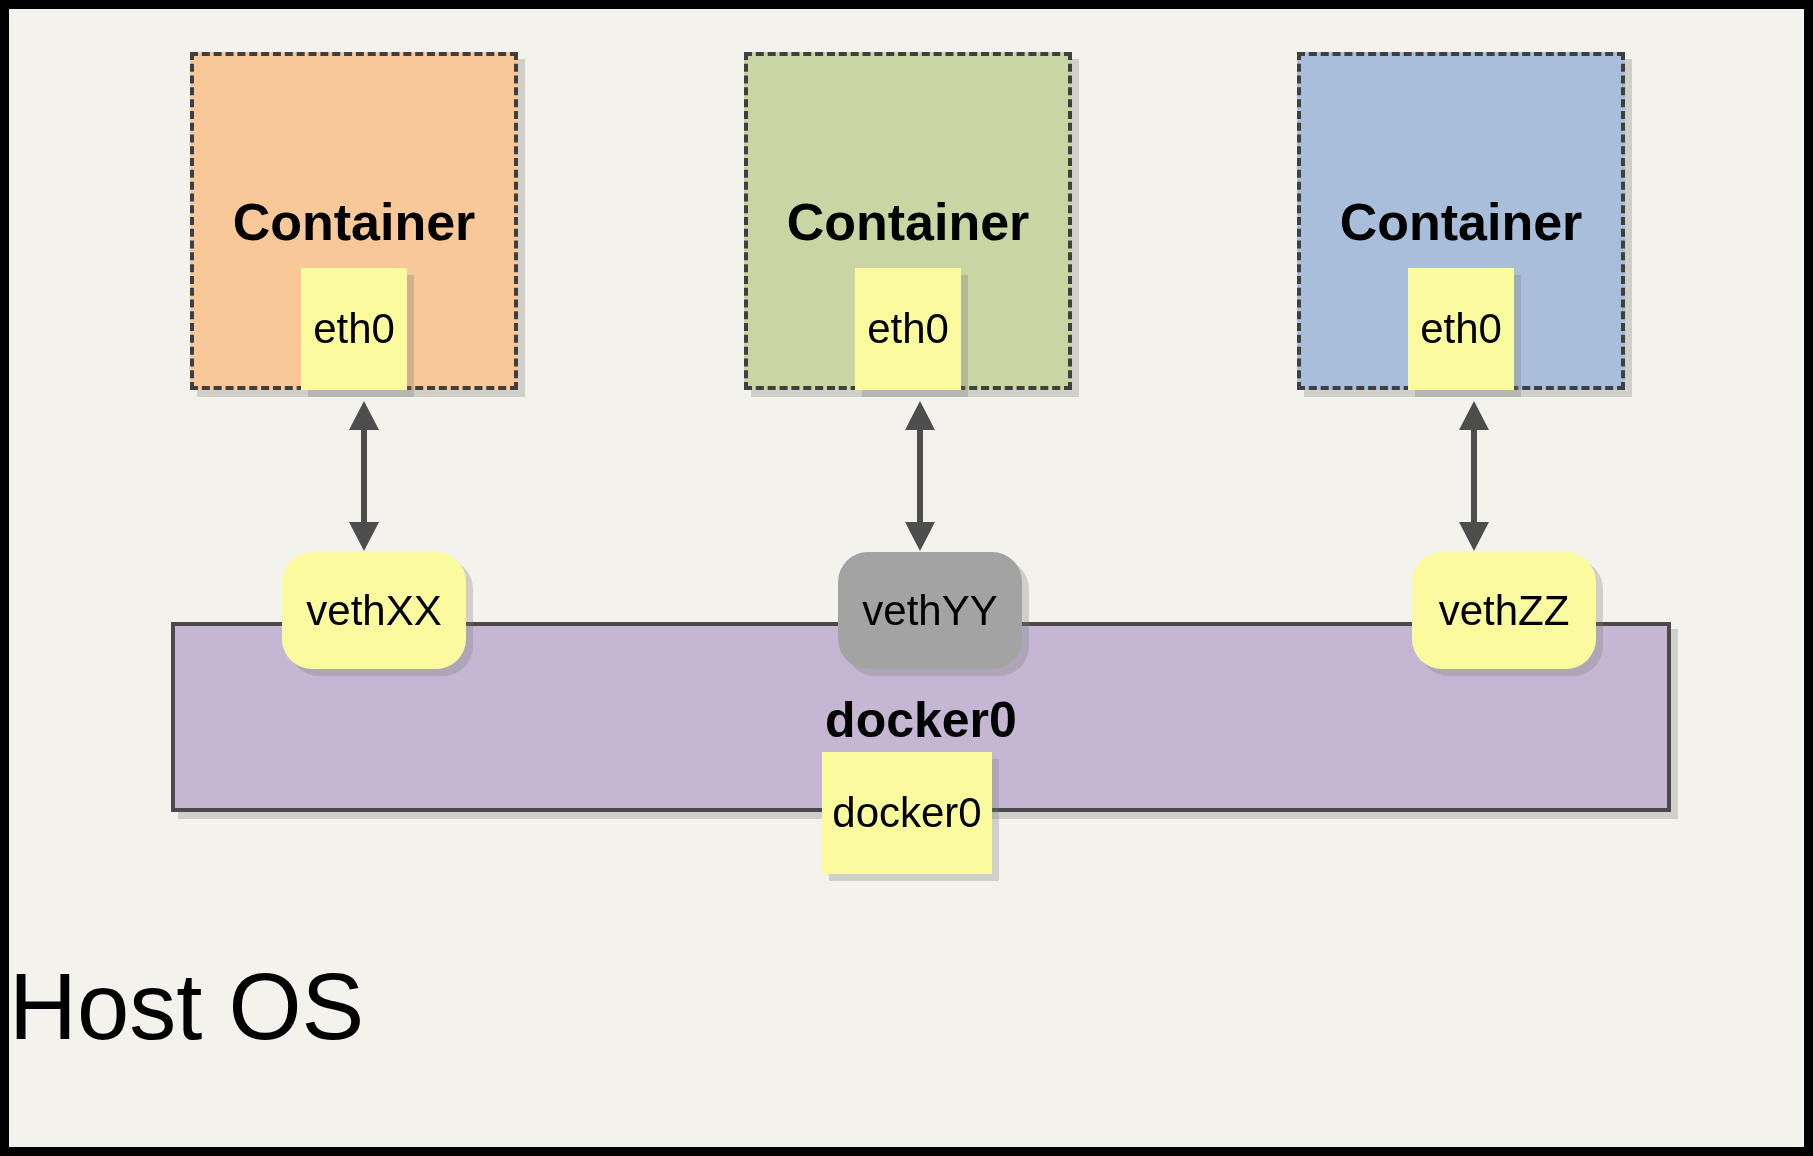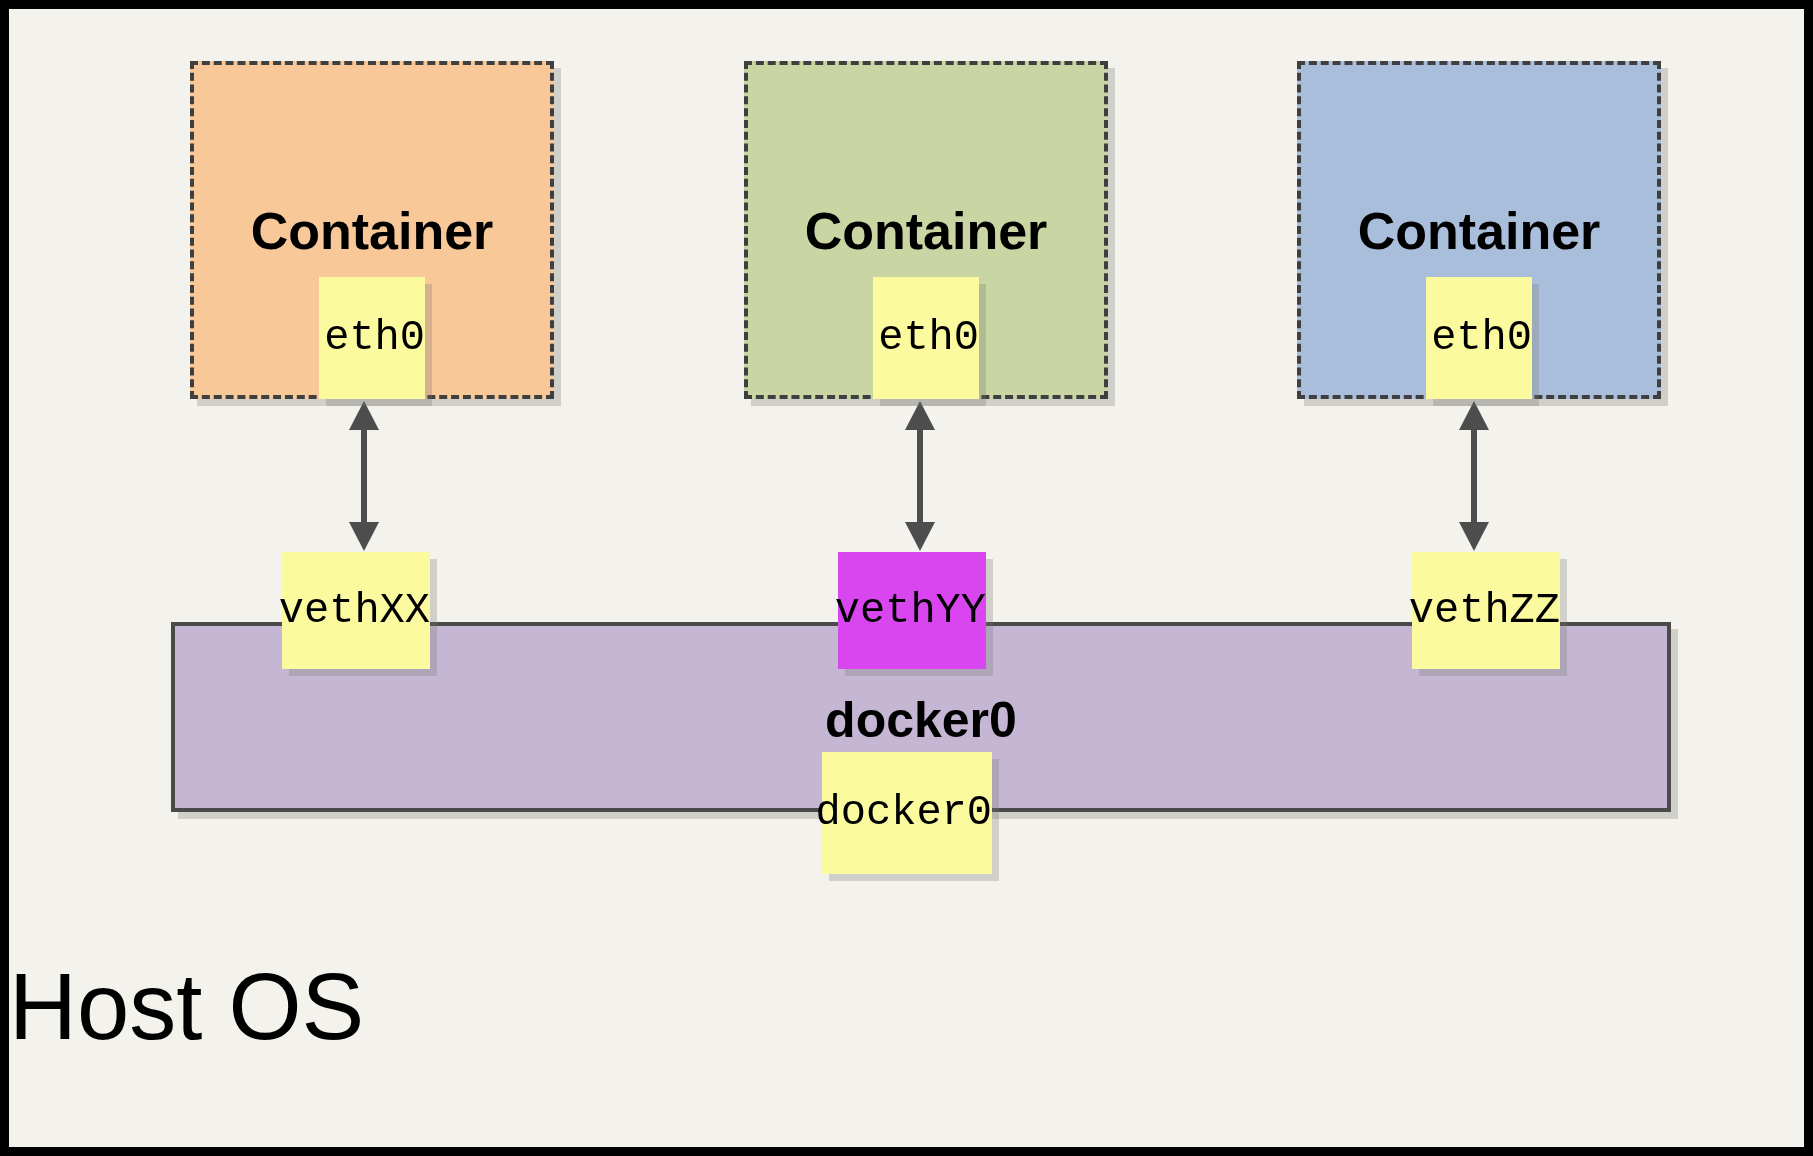--- a/index.html
+++ b/index.html
@@ -13,22 +13,22 @@
     height: 1156px;
     box-sizing: border-box;
     border: 9px solid #000;
     background: #F4F2ED;
     overflow: hidden;
   }
 
   
   .cbox {
     position: absolute;
-    top: 52px;
-    width: 364px;
+    top: 43px;
+    width: 328px;
     height: 338px;
     box-sizing: border-box;
     border: 4px dashed #3F3F3F;
     box-shadow: 7px 7px 0 rgba(120,118,110,0.28);
   }
   .cbox.c0 { left: 181px; }
   .cbox.c1 { left: 735px; }
   .cbox.c2 { left: 1288px; }
   .clabel {
     position: absolute;
@@ -39,37 +39,37 @@
     font-size: 52px;
     font-weight: bold;
     line-height: 56px;
   }
 
   
   .ybox {
     position: absolute;
     display: flex;
     align-items: center;
-    justify-content: flex-end;
+    justify-content: center;
     box-shadow: 7px 7px 0 rgba(120,118,110,0.28);
     font-size: 42px;
     z-index: 2;
-    font-family: Liberation Mono, monospace;
   }
   .eth {
     left: 50%;
     transform: translateX(-50%);
     bottom: -4px;
     width: 106px;
     height: 122px;
   }
   .veth {
     top: 543px;
-    width: 148px;
+    width: 184px;
     height: 117px;
+    border-radius: 30px;
   }
   .veth.v0 { left: 273px; }
   .veth.v1 { left: 829px; }
   .veth.v2 { left: 1383px; }
   .dbox {
     left: 813px;
     top: 743px;
     width: 170px;
     height: 122px;
   }
@@ -170,21 +170,21 @@
     <polygon points="18,151 33,122 3,122" fill="currentColor"></polygon>
   </svg>
 
   <div class="bridge" style="background-color: rgb(197, 183, 212);">
     <div class="bridge-label">docker0</div>
   </div>
 
   <div class="ybox veth v0" style="background-color: rgb(251, 250, 158);">
     <span>vethXX</span>
   </div>
-  <div class="ybox veth v1" style="background-color: #d946ef;">
+  <div class="ybox veth v1" style="background-color: #a3a3a3;">
     <span>vethYY</span>
   </div>
   <div class="ybox veth v2" style="background-color: rgb(251, 250, 158); margin-left: 20px;">
     <span>vethZZ</span>
   </div>
 
   <div class="ybox dbox" style="background-color: rgb(251, 250, 158);">
     <span>docker0</span>
   </div>
 

